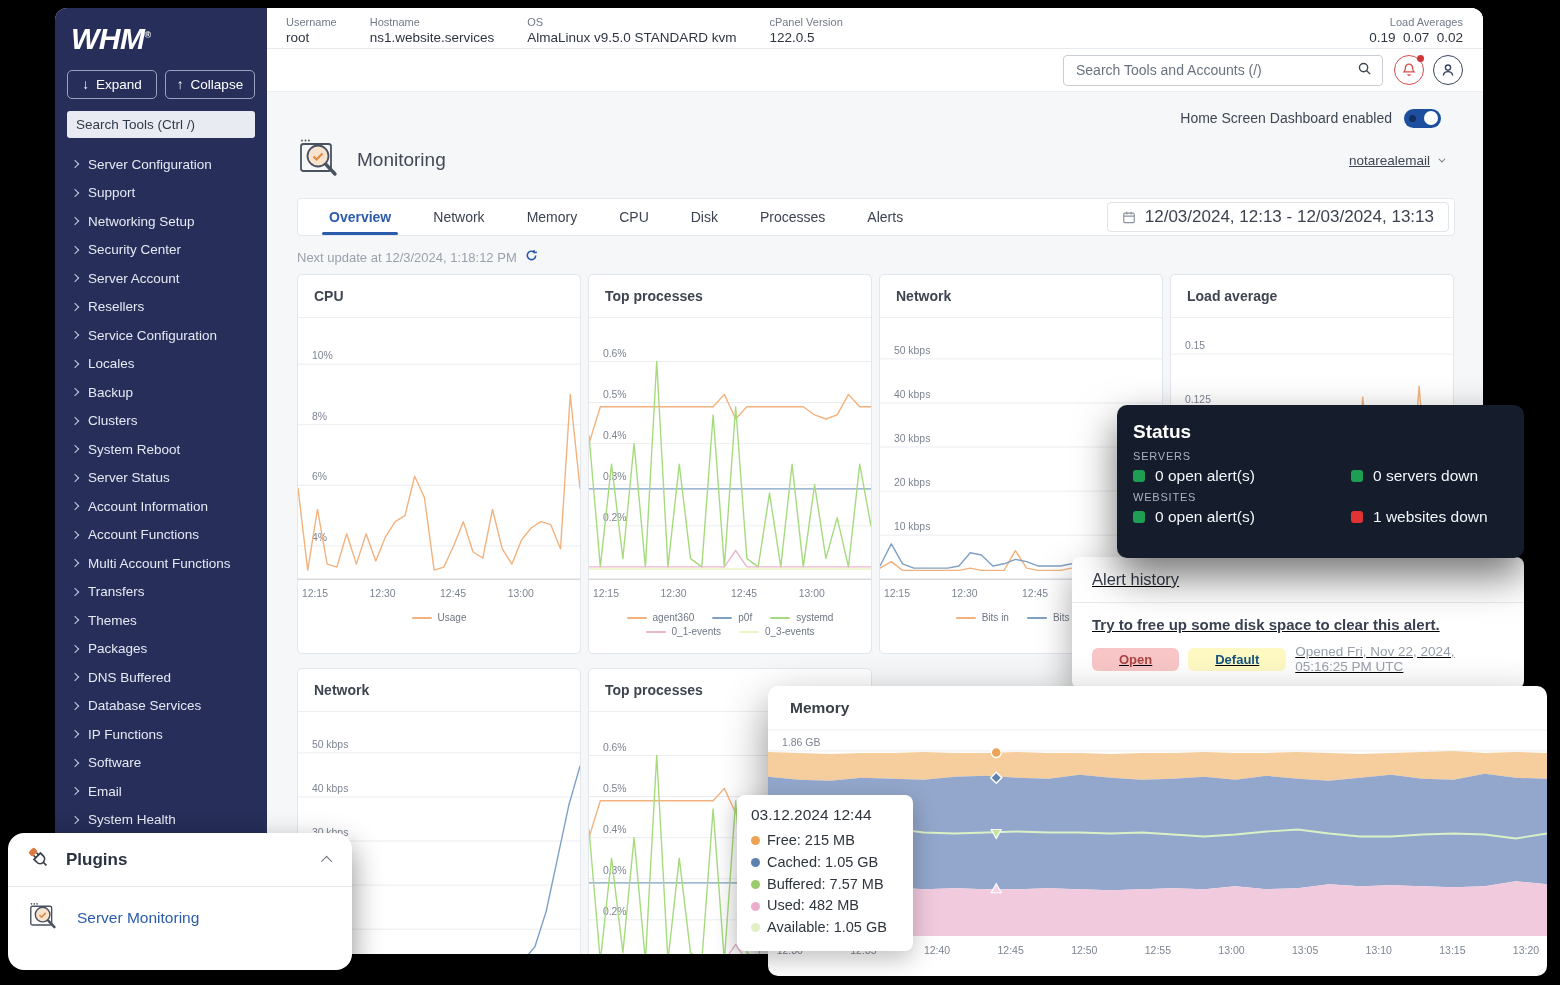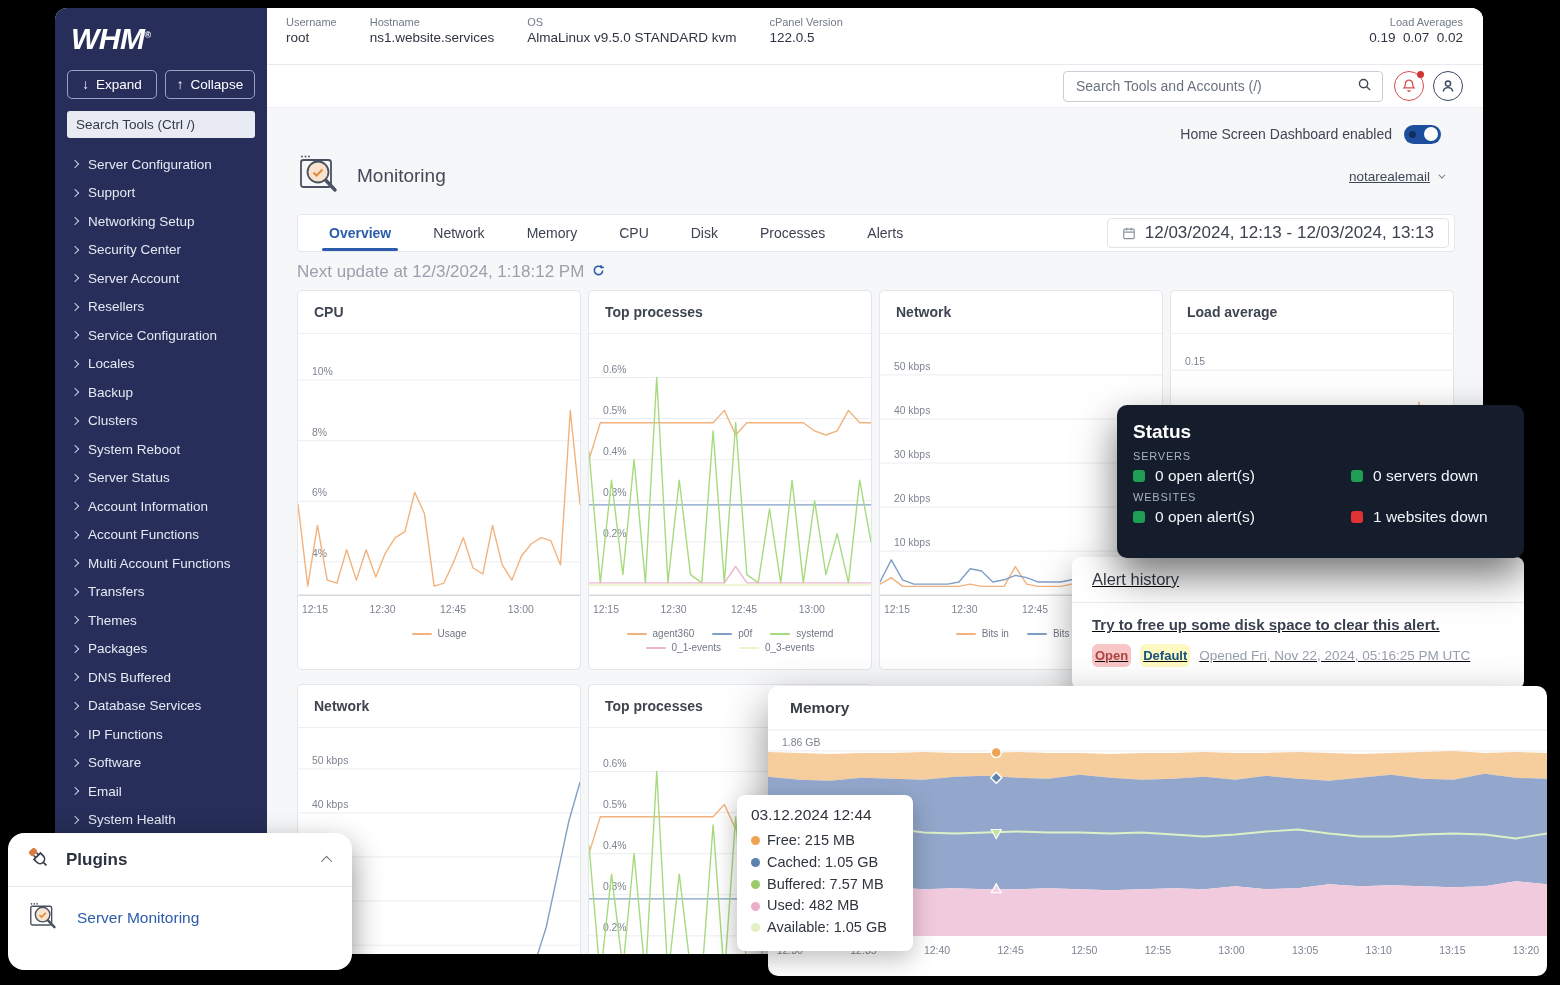--- a/index.html
+++ b/index.html
@@ -26,21 +26,21 @@
   .nav-item .chev{margin-right:10px;color:#C7CEE4;}
 
   
   .chev{width:6px;height:6px;border-right:1.8px solid currentColor;border-bottom:1.8px solid currentColor;display:inline-block;}
   .chev.right{transform:rotate(-45deg);}
   .chev.down{transform:rotate(45deg) translateY(-2px);}
   .chev.up{transform:rotate(-135deg) translateY(-2px);}
 
   
   .main{flex:1;display:flex;flex-direction:column;min-width:0;background:#F6F7F8;}
-  .infobar{height:57px;background:#fff;border-bottom:1px solid #E8EAED;display:flex;padding:8px 20px 0 19px;gap:33px;flex-shrink:0;}
+  .infobar{height:41px;background:#fff;border-bottom:1px solid #E8EAED;display:flex;padding:8px 20px 0 19px;gap:33px;flex-shrink:0;}
   .info-field .lbl{font-size:11px;color:#717A87;}
   .info-field .val{font-size:13.5px;color:#2E3540;margin-top:2px;}
   .load-avg{margin-left:auto;text-align:right;}
   .load-avg .lbl{font-size:11px;color:#717A87;}
   .load-avg .val{font-size:13.5px;color:#2E3540;margin-top:2px;white-space:pre;}
 
   .searchrow{height:43px;background:#fff;border-bottom:1px solid #ECEEF1;display:flex;align-items:center;
              justify-content:flex-end;padding-right:20px;flex-shrink:0;}
   .tool-search{width:320px;height:31px;border:1px solid #C9CDD4;border-radius:4px;display:flex;align-items:center;
                padding:0 10px;margin-right:11px;background:#fff;}
@@ -66,21 +66,21 @@
   .account .chev{color:#6B7280;width:5px;height:5px;}
 
   .tabsbar{margin-top:16px;background:#fff;border:1px solid #E4E7EB;border-radius:4px;height:38px;
            display:flex;align-items:center;padding-left:10px;}
   .tab{padding:0 21px;font-size:14px;color:#3C4250;height:100%;display:flex;align-items:center;position:relative;cursor:pointer;}
   .tab.active{color:#2B5CAB;font-weight:bold;}
   .tab.active::after{content:"";position:absolute;left:14px;right:14px;bottom:0;height:3px;background:#2B5CAB;border-radius:2px;}
   .daterange{margin-left:auto;margin-right:5px;height:30px;border:1px solid #E0E3E8;border-radius:4px;
              display:flex;align-items:center;gap:9px;padding:0 14px;font-size:17px;color:#3C4250;background:#fff;cursor:pointer;}
 
-  .nextupdate{margin-top:12px;font-size:17px;color:#9AA1AC;display:flex;align-items:flex-end;gap:8px;height:18px;}
+  .nextupdate{margin-top:12px;font-size:13px;color:#9AA1AC;display:flex;align-items:center;gap:8px;height:18px;}
 
   .grid{margin-top:8px;display:grid;grid-template-columns:repeat(4,284px);grid-template-rows:380px 380px;gap:14px 7px;}
   .card{background:#fff;border:1px solid #E3E6EA;border-radius:5px;overflow:hidden;}
   .card-title{padding:13px 16px;font-size:14px;color:#3E4450;font-weight:bold;border-bottom:1px solid #EDEFF2;}
   .card svg{display:block;}
   .legend{display:flex;flex-wrap:wrap;justify-content:center;align-items:center;column-gap:18px;row-gap:3px;
           padding:2px 26px 10px;font-size:10px;color:#6F7683;}
   .lg-item{display:flex;align-items:center;gap:6px;}
   .lg-item i{display:inline-block;width:20px;height:2px;border-radius:2px;}
 
@@ -93,21 +93,21 @@
   .st-item{display:flex;align-items:center;gap:10px;font-size:15.5px;}
   .st-item:first-child{width:218px;}
   .st-dot{width:12px;height:12px;border-radius:3px;flex-shrink:0;}
 
   .alert-card{position:absolute;left:1072px;top:557px;width:452px;height:132px;background:#fff;border-radius:8px;
               z-index:28;box-shadow:0 14px 34px rgba(0,0,0,.35);overflow:hidden;text-decoration:underline;}
   .alert-card .hdr{padding:13px 20px;font-size:16.5px;color:#333B49;border-bottom:1px solid #E9EBEF;}
   .alert-card .bdy{padding:13px 20px;}
   .alert-msg{font-size:15px;font-weight:bold;color:#3A4150;margin-bottom:11px;}
   .badge-row{display:flex;align-items:center;gap:9px;}
-  .badge{font-size:13px;font-weight:bold;padding:4px 3px;border-radius:6px;}
+  .badge{font-size:13px;font-weight:bold;padding:4px 27px;border-radius:6px;}
   .badge.open{background:#F8C6C6;color:#A94442;}
   .badge.default{background:#fef9c3;color:#14547F;}
   .opened-txt{font-size:13.5px;color:#98A0AB;}
 
   .memory-card{position:absolute;left:768px;top:686px;width:779px;height:290px;background:#fff;border-radius:10px;
                z-index:35;box-shadow:0 18px 44px rgba(0,0,0,.45);overflow:hidden;}
   .memory-card .hdr{padding:13px 22px 5px;font-size:15.5px;font-weight:bold;color:#3A4048;}
 
   .tooltip-card{position:absolute;left:737px;top:795px;width:176px;background:#fff;border-radius:8px;z-index:40;
                 box-shadow:0 8px 24px rgba(0,0,0,.25);padding:11px 14px 12px;}

